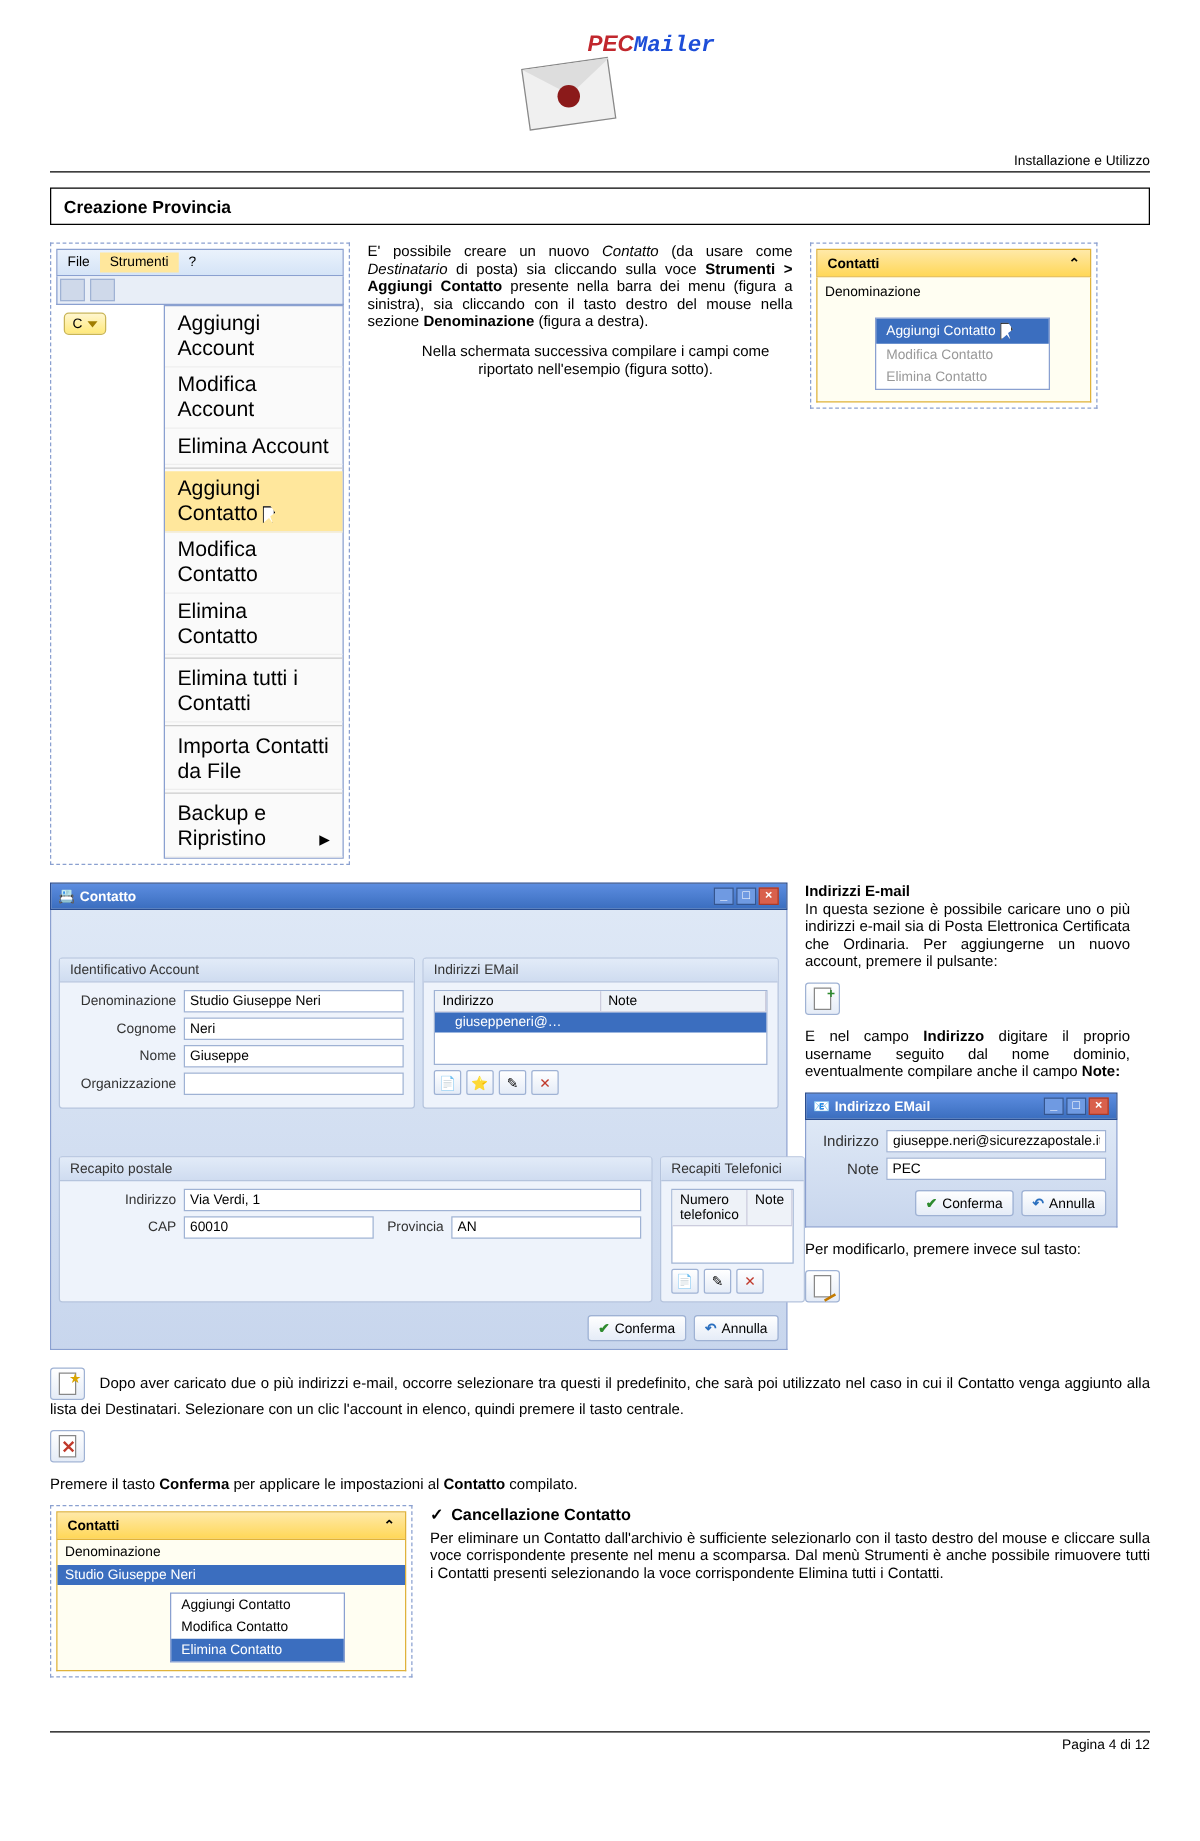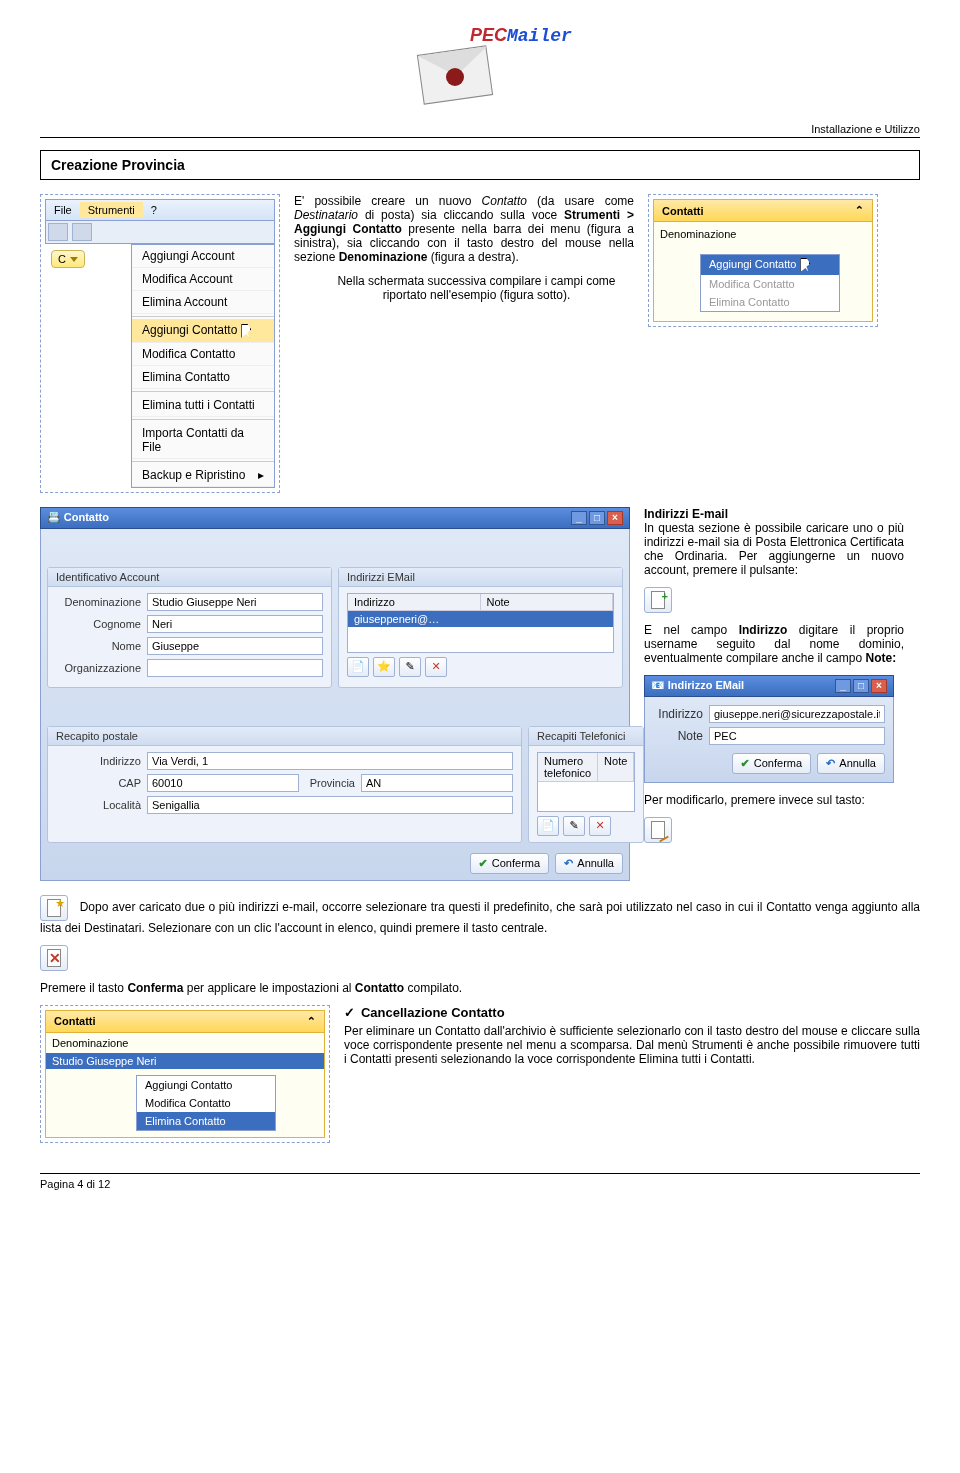--- a/index.html
+++ b/index.html
@@ -22,21 +22,21 @@
   .dashed-box { border: 1px dashed #8aa0d0; padding: 4px; background: #fff; }
 
   
   .menu1 { width: 240px; }
   .menubar { background: linear-gradient(#eaf2fc,#d5e4f7); border: 1px solid #8aa0d0; font-size: 11px; padding: 2px 0; display: flex; }
   .menubar span { padding: 2px 8px; }
   .toolbar-row { display:flex; gap:4px; padding:2px; border:1px solid #8aa0d0; border-top:none; background:#e8eef7;}
   .toolbar-row .ticon { width:20px; height:18px; background:#cfd9ea; border:1px solid #9fb2d4; }
   .account-chip { background: linear-gradient(#fff6cf,#ffe97a); border:1px solid #c9b556; border-radius:4px; padding:2px 6px; font-size:11px; display:inline-flex; align-items:center; gap:4px; margin:3px; }
   .chev { width:0; height:0; border-left:4px solid transparent; border-right:4px solid transparent; border-top:5px solid #a07c00; }
-  .dropdown { background:#fafafa; border:1px solid #8aa0d0; font-size:12px; width:180px; margin-left:40px; }
+  .dropdown { background:#fafafa; border:1px solid #8aa0d0; font-size:17px; width:180px; margin-left:40px; }
   .dropdown .item { padding:4px 10px; border-bottom:1px solid #eee; }
   .dropdown .item.hl { background:#ffe79c; }
   .dropdown .sep { border-bottom:1px solid #ccc; height:0; margin:2px 0; }
   .arrow-r { float:right; }
 
   
   .contatti-panel { width: 230px; }
   .panel-hdr { background: linear-gradient(#ffe9a8,#ffd757); border:1px solid #e0b23a; padding:4px 8px; font-weight:bold; font-size:11px; display:flex; justify-content:space-between; align-items:center;}
   .panel-body { background:#fffef2; border:1px solid #e0b23a; border-top:none; padding:6px; font-size:11px; min-height:100px;}
   .ctx { background:#fff; border:1px solid #8aa0d0; width:140px; margin:14px 0 0 40px; font-size:11px;}
@@ -56,21 +56,21 @@
   .grp-body { padding:6px 8px; font-size:11px; }
   .frow { display:flex; align-items:center; margin-bottom:4px; gap:6px;}
   .frow label { width:85px; text-align:right; color:#333; }
   .tinput { flex:1; background:#fff; border:1px solid #9fb2d4; height:18px; padding:1px 4px; font-size:11px; }
   .two-col { display:flex; gap:6px; }
   .two-col > .grp { flex:1; }
   .listbox { background:#fff; border:1px solid #9fb2d4; height:60px; font-size:11px;}
   .listbox .lh { background:#eef2f8; border-bottom:1px solid #ccd; display:flex; }
   .listbox .lh div { flex:1; padding:2px 6px; border-right:1px solid #ccd;}
   .listbox .lrow { display:flex; background:#3b6ebf; color:#fff;}
-  .listbox .lrow div { flex:1; padding:2px 6px;}
+  .listbox .lrow div { flex:1; padding:2px 16px;}
   .iconbar { display:flex; gap:4px; margin-top:4px;}
   .ibtn { width:22px; height:20px; background:linear-gradient(#fff,#e5ecf7); border:1px solid #9fb2d4; border-radius:2px; display:flex; align-items:center; justify-content:center; font-size:11px;}
   .btns { display:flex; justify-content:flex-end; gap:6px; padding-top:4px;}
   .btn { background:linear-gradient(#fff,#e5ecf7); border:1px solid #9fb2d4; border-radius:3px; padding:3px 8px; font-size:11px; display:flex; align-items:center; gap:4px;}
   .glyph-check { color:#2e8b2e; font-weight:bold;}
   .glyph-undo { color:#2a6fbf; font-weight:bold;}
 
   
   .email-dlg { width: 250px; margin-top:8px;}
   .email-body { background: linear-gradient(#dee8f6,#c8d6ed); border:1px solid #8aa0d0; border-top:none; padding:8px;}
@@ -78,21 +78,21 @@
   .para { margin-bottom: 10px; font-size:12px; }
   .icon-inline { display:inline-block; width:28px; height:26px; background:linear-gradient(#fff,#e5ecf7); border:1px solid #9fb2d4; border-radius:3px; vertical-align:middle; margin-right:8px; position:relative;}
   .icon-inline .page { width:14px; height:18px; background:#fff; border:1px solid #888; position:absolute; left:6px; top:3px;}
   .icon-inline .plus { position:absolute; right:3px; top:2px; color:#2e8b2e; font-weight:bold; font-size:11px;}
   .icon-inline .pen { position:absolute; right:2px; bottom:2px; width:10px; height:2px; background:#c37a00; transform:rotate(-30deg);}
   .icon-inline .xred { position:absolute; left:8px; top:4px; color:#c0392b; font-weight:bold; font-size:14px;}
   .icon-inline .star { position:absolute; right:2px; top:1px; color:#d9a400; font-size:11px;}
 
   .subheading { font-weight: bold; font-size: 13px; margin-bottom:4px; display:flex; align-items:center; gap:6px;}
   .check { color:#000; }
-  .page-footer { font-size: 11px; margin-top: 30px; border-top:1px solid #000; padding-top:4px;}
+  .page-footer { text-align: right; font-size: 11px; margin-top: 43px; border-top:1px solid #000; padding-top:4px;}
 
   
   .bottom-panel { width:290px; }
   .sel-row { background:#3b6ebf; color:#fff; padding:2px 6px; font-size:11px;}
 </style>
 </head>
 <body>
 
 <div class="logo-area">
   <div class="logo-placeholder">
@@ -228,24 +228,20 @@
             <div class="frow">
                 <label>Indirizzo</label>
                 <input class="tinput" value="Via Verdi, 1" style="">
               </div>
             <div class="frow">
               <label>CAP</label>
               <input class="tinput" style="flex: 0 0 50px;" value="60010">
               <label style="width:50px;">Provincia</label>
               <input class="tinput" style="flex: 0 0 35px;" value="AN">
             </div>
-            <div class="frow">
-                <label>Località</label>
-                <input class="tinput" value="Senigallia" style="">
-              </div>
           </div>
         </div>
         <div class="grp">
           <div class="grp-hdr">Recapiti Telefonici</div>
           <div class="grp-body">
             <div class="listbox">
               <div class="lh">
                   <div>Numero telefonico</div>
                   <div>Note</div>
                 </div>

